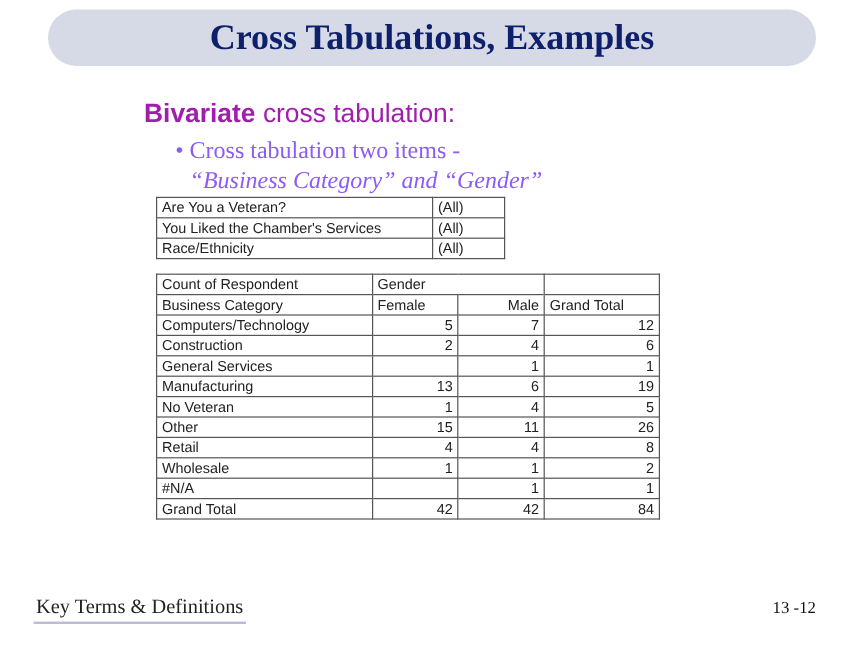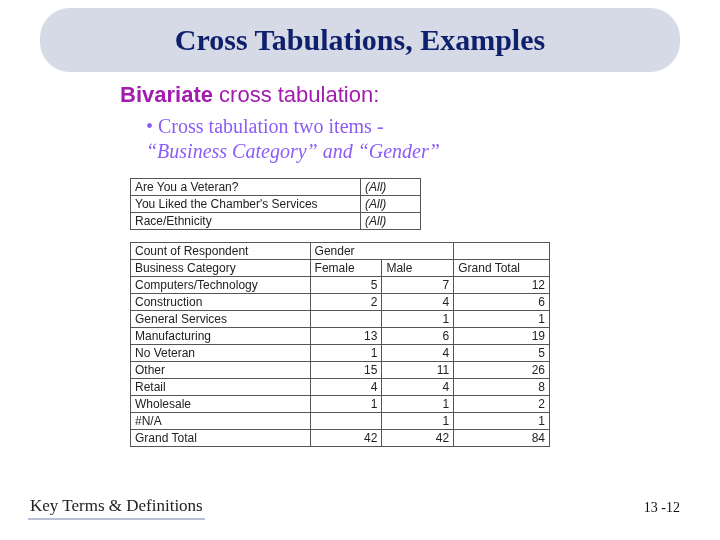--- a/index.html
+++ b/index.html
@@ -10,21 +10,21 @@
     background: #fff;
     font-family: Georgia, 'Times New Roman', serif;
     position: relative;
     overflow: hidden;
   }
   .title-band {
     position: absolute;
     top: 8px;
     left: 40px;
     right: 40px;
-    height: 64px;
+    height: 47px;
     background: #d6d9e6;
     border-radius: 30px;
     display: flex;
     align-items: center;
     justify-content: center;
   }
   .title-band h1 {
     margin: 0;
     color: #0e1f6b;
     font-size: 30px;
@@ -44,50 +44,50 @@
     font-family: Liberation Sans, sans-serif;
   }
   .subhead .bold { font-weight: bold; }
   .bullet {
     margin-left: 26px;
     font-size: 20px;
     color: #8b5cf6;
     font-family: 'Times New Roman', Georgia, serif;
     line-height: 1.25;
   }
-  .bullet .it { font-style: italic; }
+  .bullet .it { font-style: italic; margin-left: 12px; }
   .tbl-wrap {
-    margin-top: 14px;
+    margin-top: 0;
     margin-left: 10px;
     width: 420px;
   }
   table {
     border-collapse: collapse;
     font-family: Arial, Helvetica, sans-serif;
     font-size: 12px;
     color: #222;
     width: 100%;
   }
   td, th {
     padding: 1px 4px;
     text-align: left;
     font-weight: normal;
   }
   .filter-tbl td { border: 1px solid #555; }
   .filter-lbl { width: 230px; }
-  .filter-val { width: 60px; font-style: italic; }
+  .filter-val { width: 60px; }
   .gap { height: 12px; }
   .data-tbl { }
   .data-tbl td { border: 1px solid #555; }
   .hdr-genderspan { border-bottom: none !important; }
   .hdr-sub td { }
   .num { text-align: right; }
   .col-cat { width: 150px; }
   .col-f { width: 60px; }
-  .col-m { width: 60px; }
+  .col-m { width: 60px; text-align: right; }
   .col-gt { width: 80px; }
   .ft-left {
     position: absolute;
     left: 28px;
     bottom: 20px;
     font-size: 17px;
     color: #222;
     font-family: 'Times New Roman', Georgia, serif;
     border-bottom: 2px solid #b9bed6;
     padding: 0 2px 2px 2px;

